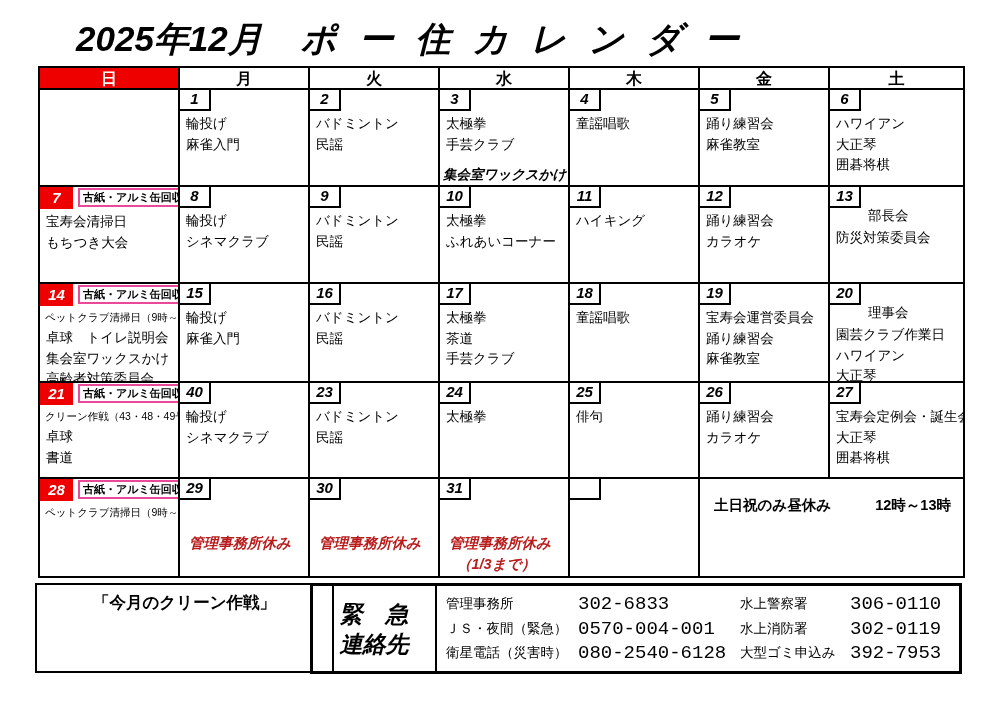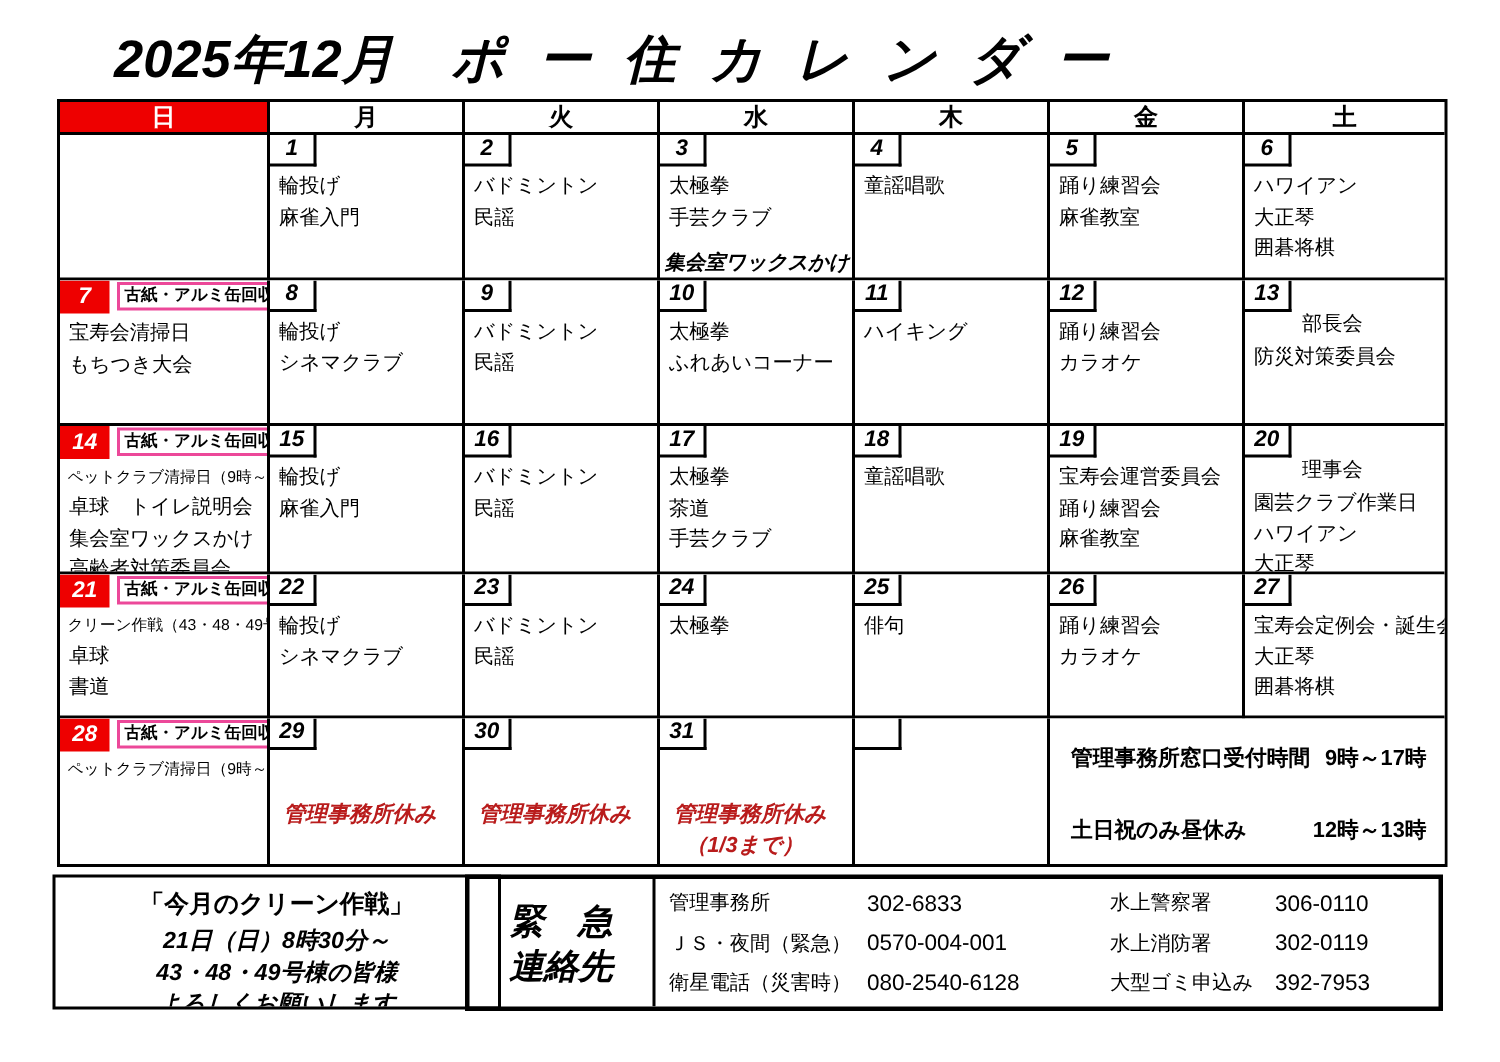--- a/index.html
+++ b/index.html
@@ -83,21 +83,21 @@
     flex:0 0 122px;border-right:2px solid #000;
     display:flex;flex-direction:column;justify-content:center;align-items:center;
     font-size:23px;font-weight:bold;font-style:italic;line-height:30px;white-space:nowrap;
   }
   .contacts{
     flex:1;display:grid;grid-template-columns:132px 162px 110px 1fr;
     align-content:space-between;align-items:center;
     padding:7px 2px 7px 9px;box-sizing:border-box;
   }
   .c-label{font-size:13.5px;white-space:nowrap;}
-  .c-number{font-size:15px;white-space:nowrap;}
+  .c-number{font-size:19px;white-space:nowrap;font-family:Liberation Mono, monospace;}
 </style>
 </head>
 <body>
 
 <h1 class="title">
   <span>2025年12月</span><span class="spaced">ポー住カレンダー</span>
 </h1>
 
 <div class="calendar" id="calendar">
     <div class="hcell sun">日</div>
@@ -302,21 +302,21 @@
         <div class="badge">古紙・アルミ缶回収</div>
       </div>
       <div class="small-line">クリーン作戦（43・48・49号棟）</div>
       <div class="events">
         <div class="event">卓球</div>
         <div class="event">書道</div>
       </div>
     </div>
     <div class="cell">
       <div class="daterow">
-        <div class="datebox">22</div>
+        <div class="datebox">40</div>
       </div>
       <div class="events">
         <div class="event">輪投げ</div>
         <div class="event">シネマクラブ</div>
       </div>
     </div>
     <div class="cell">
       <div class="daterow">
         <div class="datebox">23</div>
       </div>
@@ -392,37 +392,28 @@
         <div class="l2">（1/3まで）</div>
       </div>
     </div>
     <div class="cell last-row">
       <div class="daterow">
         <div class="datebox"></div>
       </div>
     </div>
     <div class="cell info-cell last-col last-row" style="grid-column: 6 / span 2;">
       <div class="info-line">
-        <span>管理事務所窓口受付時間</span>
-        <span>9時～17時</span>
-      </div>
-      <div class="info-line">
         <span>土日祝のみ昼休み</span>
         <span>12時～13時</span>
       </div>
     </div>
   </div>
 
 <div class="clean-box">
   <div class="clean-title">「今月のクリーン作戦」</div>
-  <div class="clean-lines">
-    <div>21日（日）8時30分～</div>
-    <div>43・48・49号棟の皆様</div>
-    <div>よろしくお願いします</div>
-  </div>
 </div>
 
 <div class="emergency-box">
   <div class="em-head">
     <span>緊　急</span>
     <span>連絡先</span>
   </div>
   <div class="contacts" id="contacts">
       <span class="c-label">管理事務所</span>
       <span class="c-number">302-6833</span>

